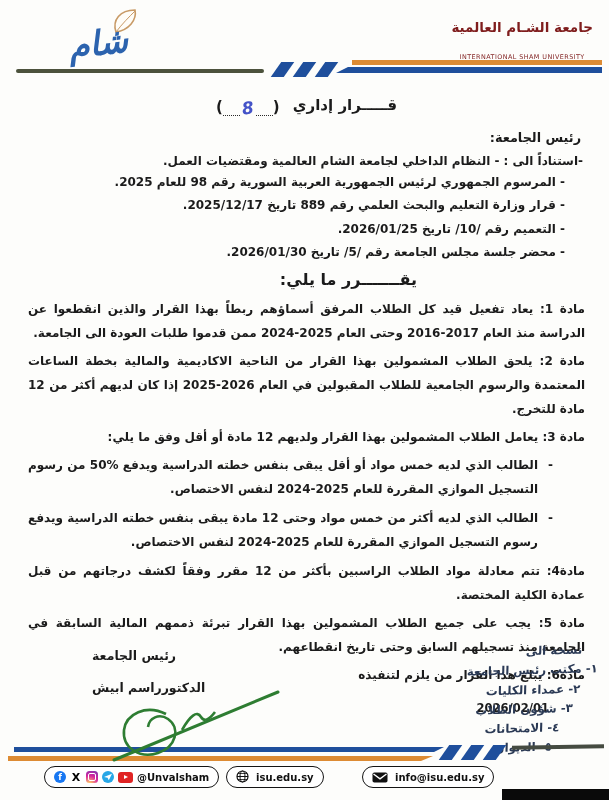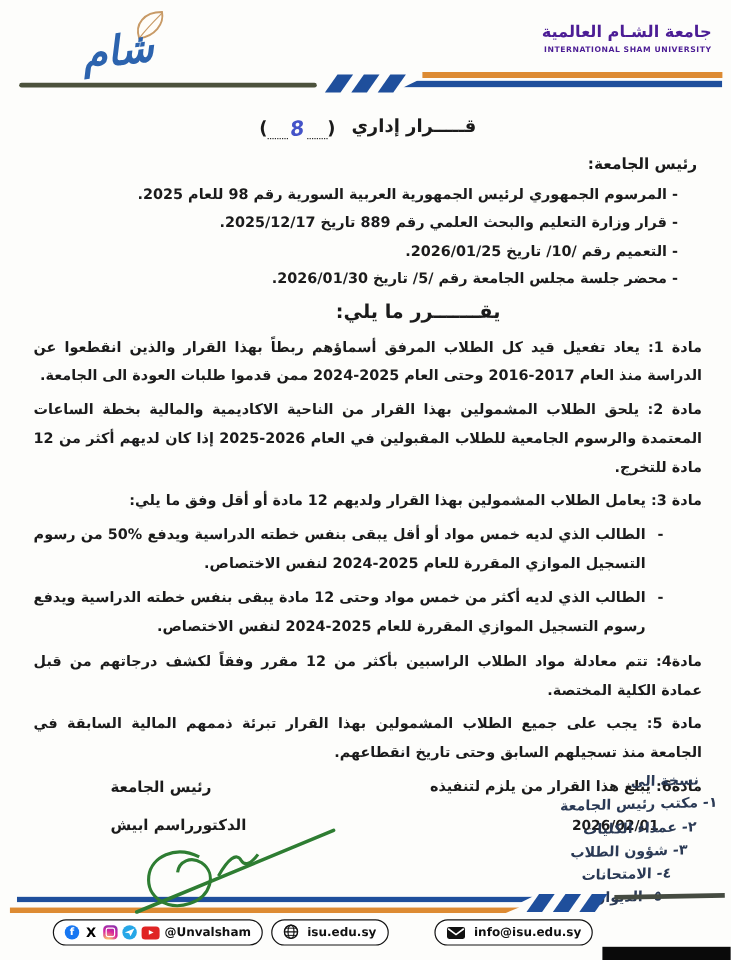--- a/index.html
+++ b/index.html
@@ -2,23 +2,23 @@
 <html><head>
 <meta charset="utf-8">
 <style>
   html,body{margin:0;padding:0;}
   body{
     width:609px;height:800px;position:relative;overflow:hidden;
     background:#fdfdfb;color:#1b1b1b;
     font-family:"DejaVu Sans",sans-serif;
   }
   
-  .uni-name{position:absolute;top:19px;right:16px;text-align:center;color:#4c1d95;}
+  .uni-name{position:absolute;top:19px;right:16px;text-align:center;color:#7f1d1d;}
   .uni-name .ar{font-size:13.5px;font-weight:bold;}
-  .uni-name .en{font-size:6.4px;font-weight:bold;letter-spacing:.45px;margin-top:2px;text-align:right;}
+  .uni-name .en{font-size:6.4px;font-weight:normal;letter-spacing:.45px;margin-top:18px;}
   .logo{position:absolute;top:10px;left:56px;width:92px;height:66px;}
   .logo-text{position:absolute;left:12px;top:16px;font-size:34px;font-weight:bold;font-style:italic;
     color:#2c63ae;transform:rotate(-7deg);line-height:1;}
   .leaf{position:absolute;right:8px;top:-2px;}
   
   .hline-olive{position:absolute;left:16px;top:69px;width:248px;height:4px;background:#4c523c;border-radius:2px;}
   .slash{position:absolute;width:13px;height:15px;background:#1f4f9c;transform:skewX(-35deg);}
   .hs1{left:276px;top:62px;}.hs2{left:298px;top:62px;}.hs3{left:320px;top:62px;}
   .hline-orange{position:absolute;left:352px;top:60px;right:7px;height:5px;background:#dd8b33;}
   .hline-blue{position:absolute;left:336px;top:67px;right:7px;height:6px;background:#1f4f9c;
@@ -109,20 +109,21 @@
         <span>(</span>
         <span class="dots"></span>
         <span class="hand-number">8</span>
         <span class="dots"></span>
         <span>)</span>
       </span>
   </div>
 
   <div class="salutation">رئيس الجامعة:</div>
 
+  <div class="intro">-استناداً الى : - النظام الداخلي لجامعة الشام العالمية ومقتضيات العمل.</div>
   <div class="pre-item">- المرسوم الجمهوري لرئيس الجمهورية العربية السورية رقم 98 للعام 2025.</div>
   <div class="pre-item">- قرار وزارة التعليم والبحث العلمي رقم 889 تاريخ 2025/12/17.</div>
   <div class="pre-item">- التعميم رقم /10/ تاريخ 2026/01/25.</div>
   <div class="pre-item">- محضر جلسة مجلس الجامعة رقم /5/ تاريخ 2026/01/30.</div>
 
   <div class="decision">يقـــــــرر ما يلي:</div>
 
   <div class="article">مادة 1: يعاد تفعيل قيد كل الطلاب المرفق أسماؤهم ربطاً بهذا القرار والذين انقطعوا عن الدراسة منذ العام 2017-2016 وحتى العام 2025-2024 ممن قدموا طلبات العودة الى الجامعة.</div>
   <div class="article">مادة 2: يلحق الطلاب المشمولين بهذا القرار من الناحية الاكاديمية والمالية بخطة الساعات المعتمدة والرسوم الجامعية للطلاب المقبولين في العام 2026-2025 إذا كان لديهم أكثر من 12 مادة للتخرج.</div>
   <div class="article">مادة 3: يعامل الطلاب المشمولين بهذا القرار ولديهم 12 مادة أو أقل وفق ما يلي:</div>

